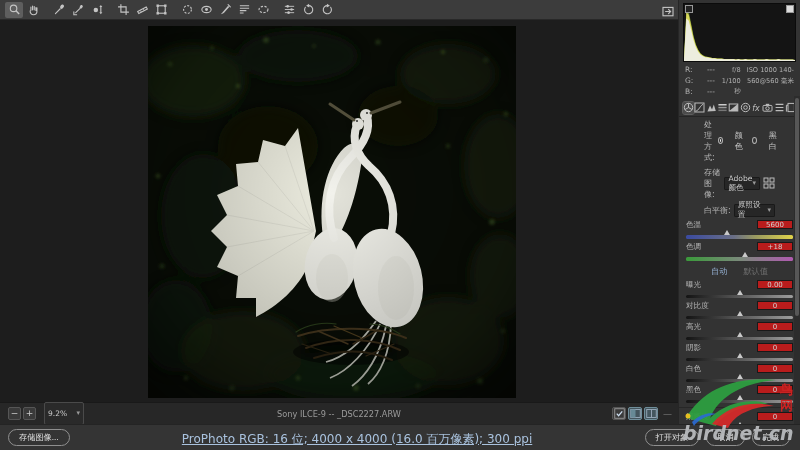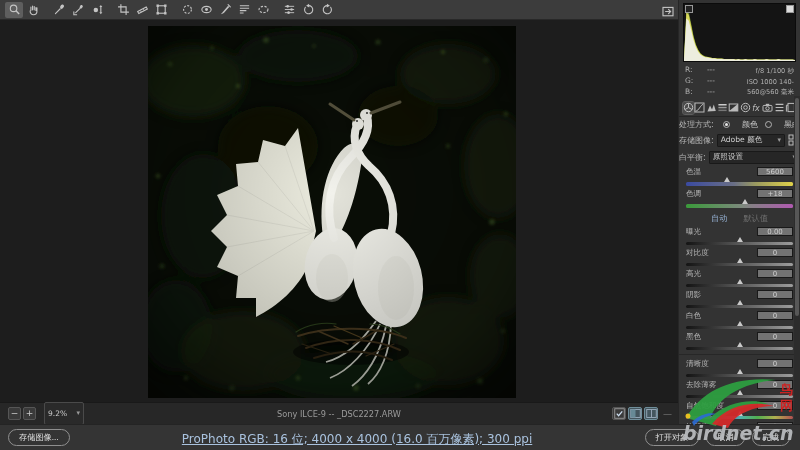--- a/index.html
+++ b/index.html
@@ -40,39 +40,39 @@
   
   .rightpanel{position:absolute;left:678px;top:0;width:122px;height:424px;background:#333;
               border-left:1px solid #262626;box-sizing:border-box}
   .histo{position:relative;margin:3px 4px 2px;height:57px;background:#141414;border:1px solid #0b0b0b}
   .histo svg{position:absolute;left:0;top:0;width:100%;height:100%}
   .clip{position:absolute;top:1px;width:6px;height:6px;border:1px solid #999;background:#222;z-index:2}
   .clip.left{left:1px}.clip.right{right:1px;background:#ddd}
   .exif{display:flex;padding:1px 6px 2px;font-size:7.5px;line-height:1.45;color:#b0b0b0}
   .rgbcol{width:34px}
   .rgbrow{display:flex;justify-content:space-between;width:30px}
-  .shotcol{flex:1;text-align:right;display:flex;flex-direction:column;justify-content:flex-end;font-size:6.6px;line-height:1.6}
+  .shotcol{flex:1;text-align:right;display:flex;flex-direction:row;justify-content:flex-end;font-size:6.6px;line-height:1.6}
   .tabs{display:flex;justify-content:space-between;align-items:center;padding:2px 4px;border-bottom:1px solid #252525}
   .tab{width:12px;height:12px;border-radius:2px;display:flex;align-items:center;justify-content:center}
   .tab svg{width:11px;height:11px}
   .tab.selected{background:#4c4c4c;outline:1px solid #5e5e5e}
   .ptitle{text-align:center;font-size:9px;color:#dcdcdc;padding:3px 0 2px}
-  .prow{display:flex;align-items:center;padding:2px 0;font-size:8px;color:#b6b6b6;gap:3px}
+  .prow{display:flex;align-items:center;padding:2px 25px;font-size:8px;color:#b6b6b6;gap:3px}
   .radio-group{margin-left:auto;display:flex;align-items:center;gap:7px;color:#cacaca}
   .radio-opt{display:flex;align-items:center;gap:12px}
   .rdo{width:7px;height:7px;border:1px solid #b0b0b0;border-radius:50%;display:inline-block;box-sizing:border-box;position:relative}
   .rdo.on::after{content:"";position:absolute;inset:1px;background:#e9e9e9;border-radius:50%}
   .sel{flex:1;height:13px;background:#262626;border:1px solid #191919;display:flex;align-items:center;
        justify-content:space-between;padding:0 3px;color:#cfcfcf;font-size:7.6px;border-radius:1px;box-sizing:border-box}
   .gridbtn{width:12px;height:12px;display:flex}
   .gridbtn svg{width:12px;height:12px}
   .srow{padding:1px 7px 0}
   .srow-top{display:flex;align-items:center;justify-content:space-between;height:10px}
   .slbl{font-size:7.6px;color:#b6b6b6;white-space:nowrap}
-  .sval{width:36px;height:9px;background:#737373;border:1px solid #191919;color:#cfcfcf;font-size:7px;
+  .sval{width:36px;height:9px;background:#b91c1c;border:1px solid #191919;color:#cfcfcf;font-size:7px;
         display:flex;align-items:center;justify-content:center;box-sizing:border-box}
   .strack{position:relative;height:3px;border-radius:1.5px;margin:5px 0 2px}
   .strack.wb{height:4px}
   .sthumb{position:absolute;top:-5px;width:0;height:0;border-left:3.5px solid transparent;
           border-right:3.5px solid transparent;border-bottom:5.5px solid #c9c9c9;transform:translateX(-50%)}
   .track-temp{background:linear-gradient(90deg,#3a4aa0,#6a6f86 45%,#9a9a60 65%,#e0d24a)}
   .track-tint{background:linear-gradient(90deg,#3a9a3a,#7a8a7a 50%,#b05ab0)}
   .track-tone{background:linear-gradient(90deg,#141414,#9c9c9c)}
   .track-rainbow{background:linear-gradient(90deg,#b05050,#b050b0,#5050b0,#50b0b0,#50b050,#b0b050,#b05050)}
   .links-row{display:flex;justify-content:center;gap:16px;font-size:8.2px;padding:3px 0 2px}

